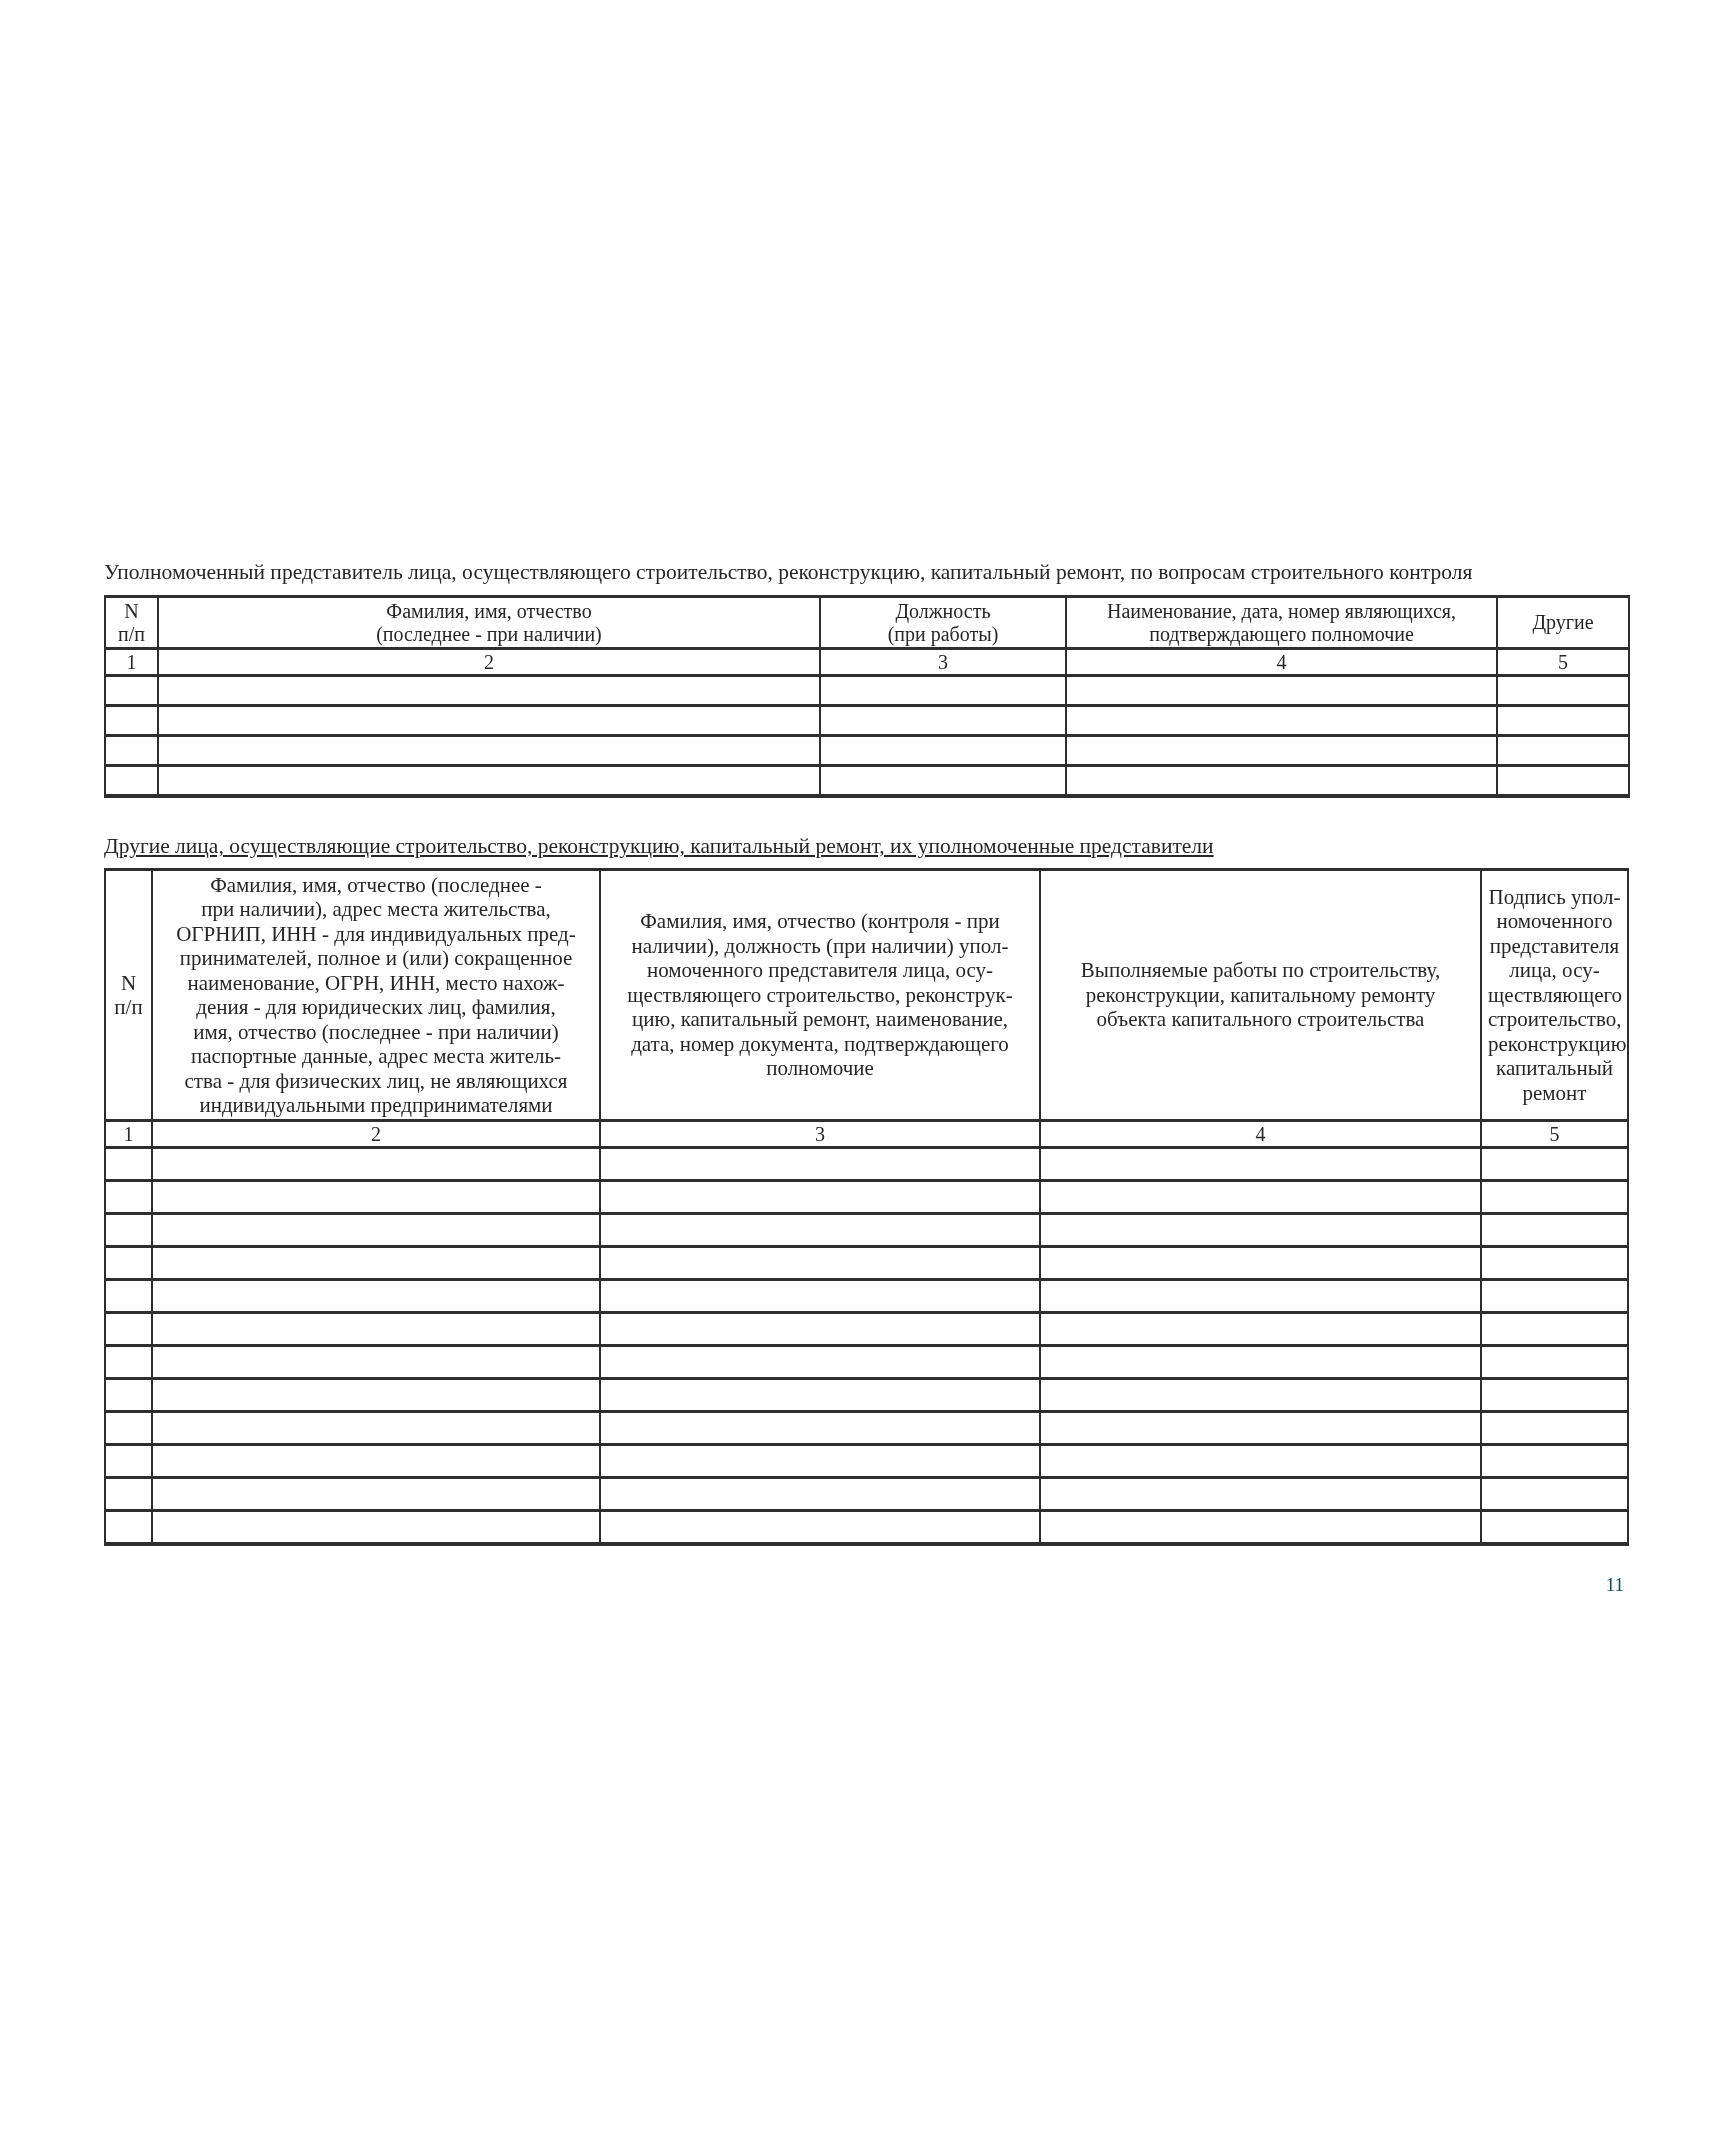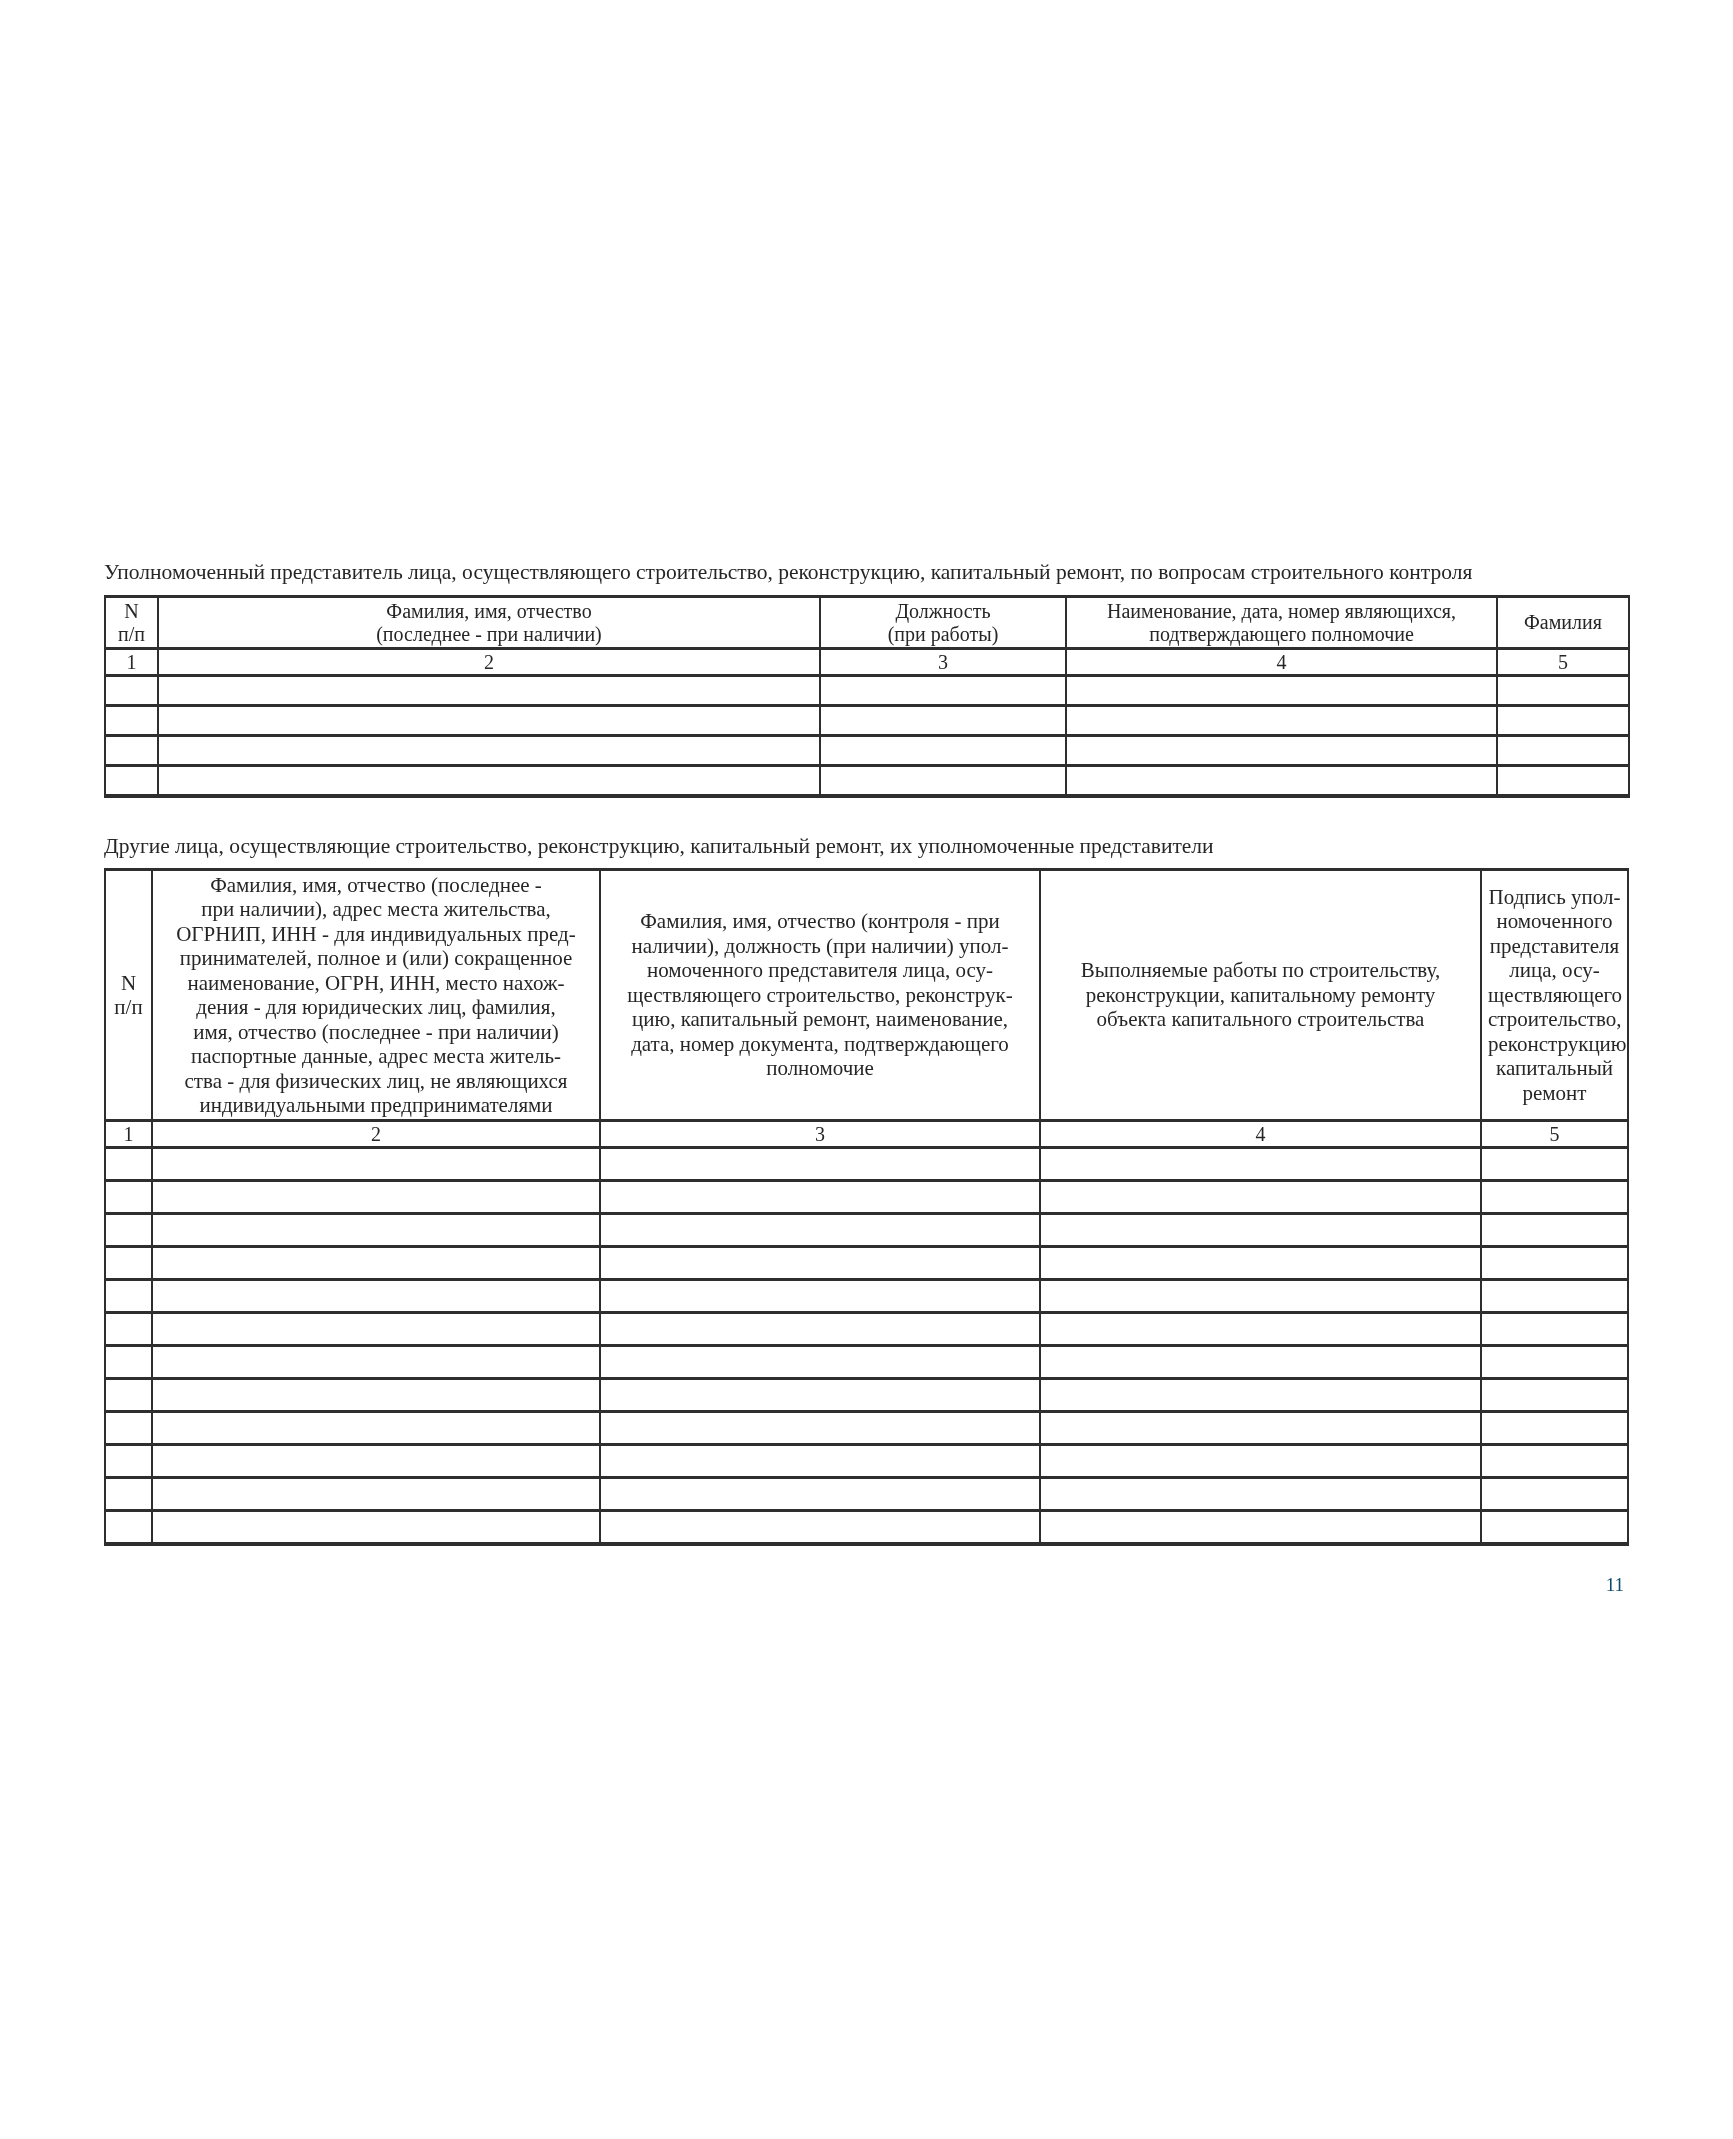--- a/index.html
+++ b/index.html
@@ -17,21 +17,21 @@
     position: absolute;
     left: 104px;
     width: 1578px;
     margin: 0;
     font-size: 21.5px;
     line-height: 26px;
     white-space: nowrap;
     color: #262626;
   }
   .title-1 { top: 559px; }
-  .title-2 { top: 833px; }
+  .title-2 { top: 833px; text-decoration: underline; }
 
   table.tbl {
     position: absolute;
     left: 104px;
     width: 1523px;
     table-layout: fixed;
     border-collapse: collapse;
     background: #ffffff;
     border: 2.2px solid #2e2e2e;
     border-top-width: 3px;
@@ -96,21 +96,21 @@
     <thead>
       <tr class="header-row">
         <th>N
 п/п</th>
         <th>Фамилия, имя, отчество
 (последнее - при наличии)</th>
         <th>Должность
 (при работы)</th>
         <th>Наименование, дата, номер являющихся,
 подтверждающего полномочие</th>
-        <th>Фамилия</th>
+        <th>Другие</th>
       </tr>
       <tr class="number-row">
         <td>1</td>
         <td>2</td>
         <td>3</td>
         <td>4</td>
         <td>5</td>
       </tr>
     </thead>
     <tbody>

